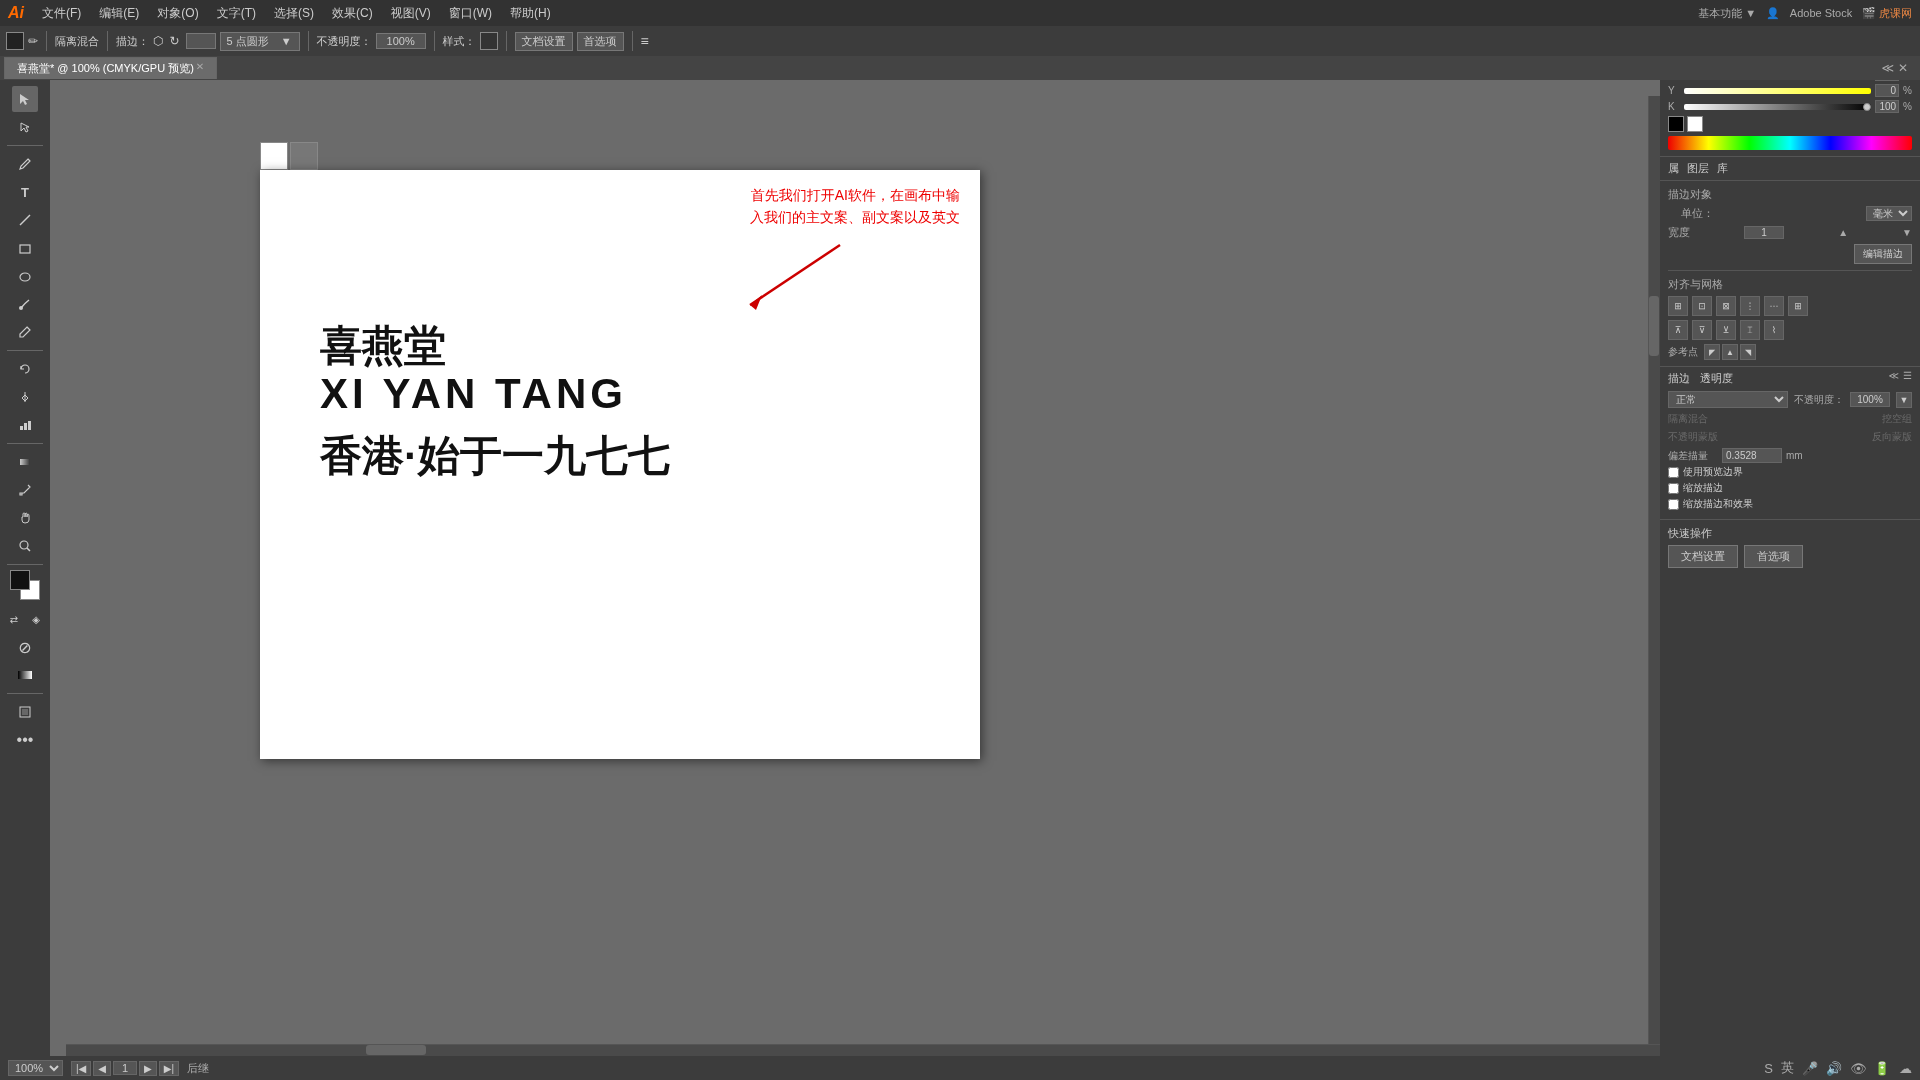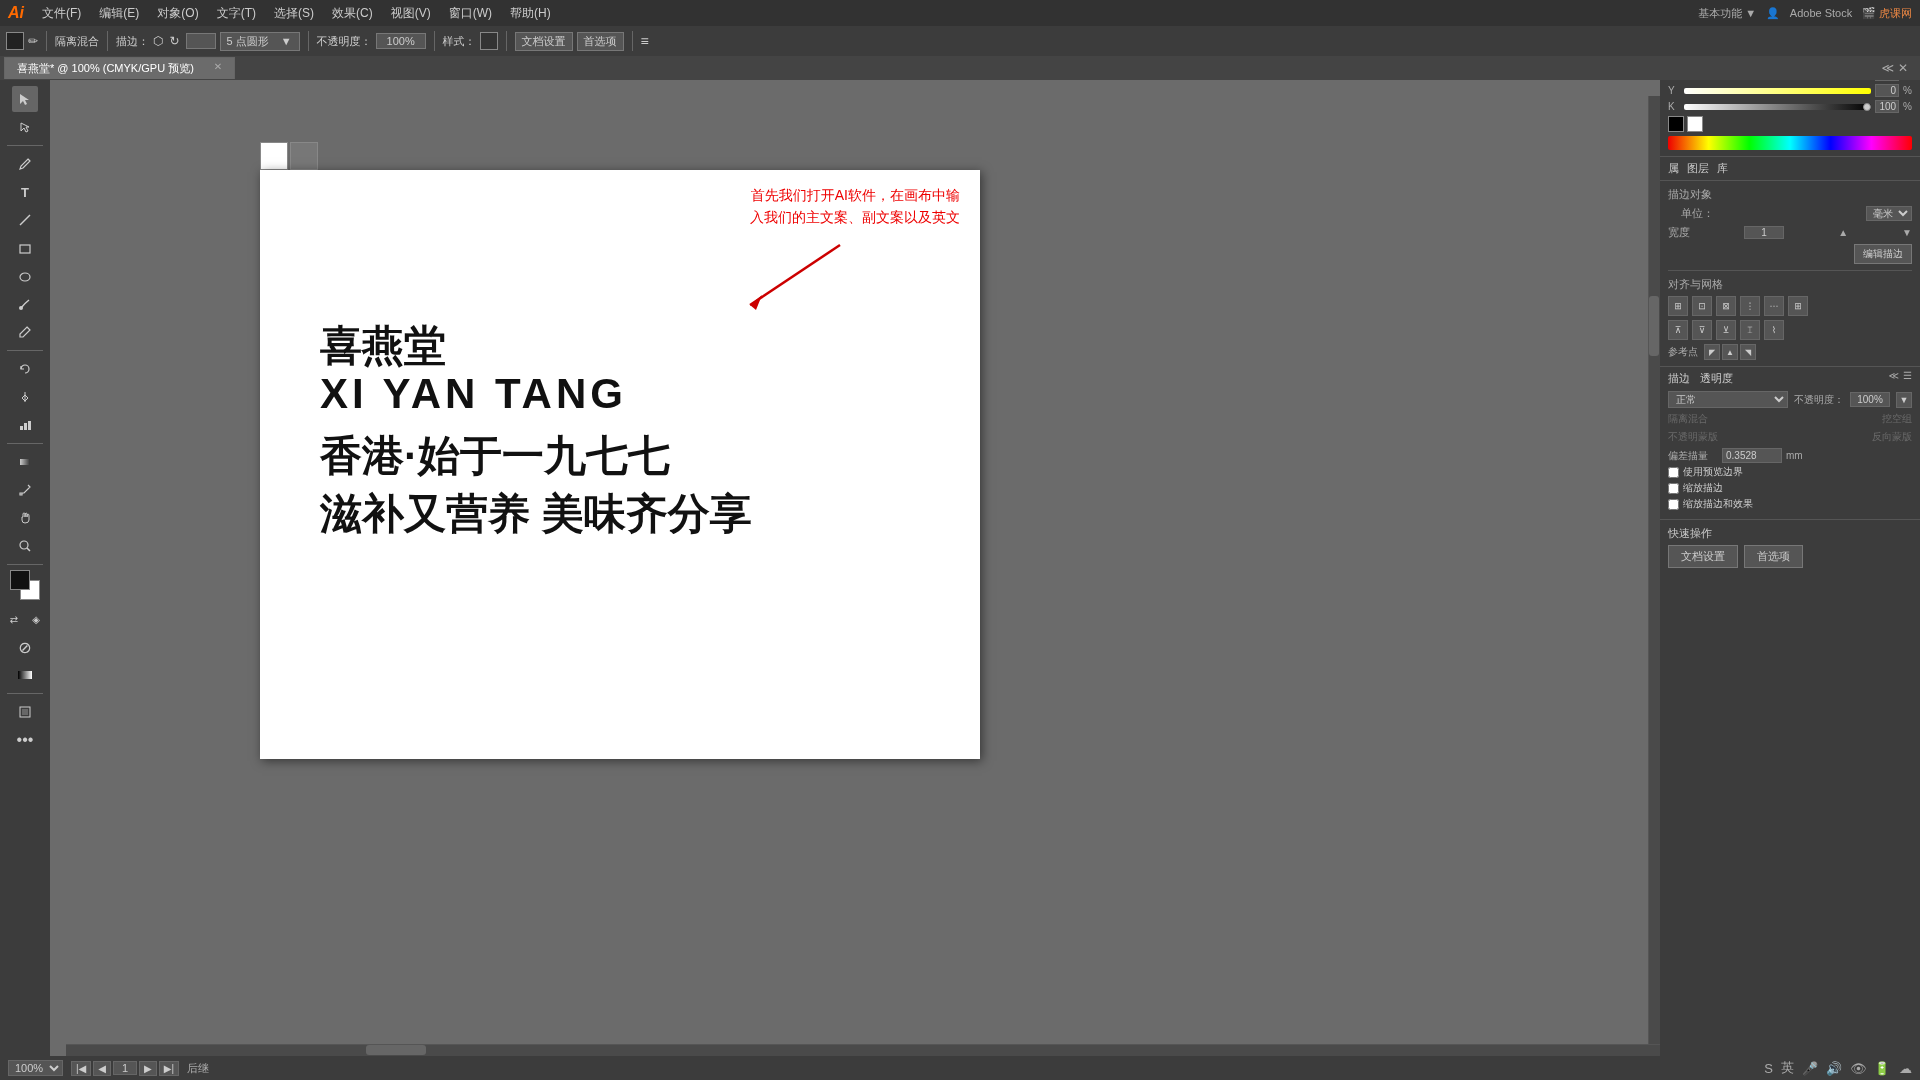--- a/index.html
+++ b/index.html
@@ -122,21 +122,21 @@
     .tab-item {
       background: #5a5a5a;
       border: 1px solid #666;
       border-bottom: none;
       color: #ddd;
       font-size: 11px;
       padding: 3px 12px;
       cursor: pointer;
       display: flex;
       align-items: flex-start;
-      gap: 20px;
+      gap: 2px;
     }
     .tab-item.active {
       background: #6b6b6b;
       color: #fff;
     }
     .tab-close {
       font-size: 10px;
       color: #aaa;
       cursor: pointer;
     }
@@ -814,21 +814,20 @@
       <line x1="120" y1="5" x2="30" y2="65" stroke="#cc0000" stroke-width="2.5"></line>
       <polygon points="30,65 42,55 36,70" fill="#cc0000"></polygon>
     </svg>
 
     <div class="main-title">喜燕堂</div>
 
     <div class="subtitle-en">XI  YAN  TANG</div>
 
     <div class="subtitle-cn1">香港·始于一九七七</div>
 
-    <div class="subtitle-cn2">滋补又营养 美味齐分享</div>
   </div>
 </div>
 
 <div class="scroll-bar-bottom">
   <div style="width:60px;height:10px;background:#666;margin-left:300px;border-radius:3px;"></div>
 </div>
 <div class="scroll-bar-right">
   <div style="width:10px;height:60px;background:#666;margin-top:200px;border-radius:3px;"></div>
 </div>
 

